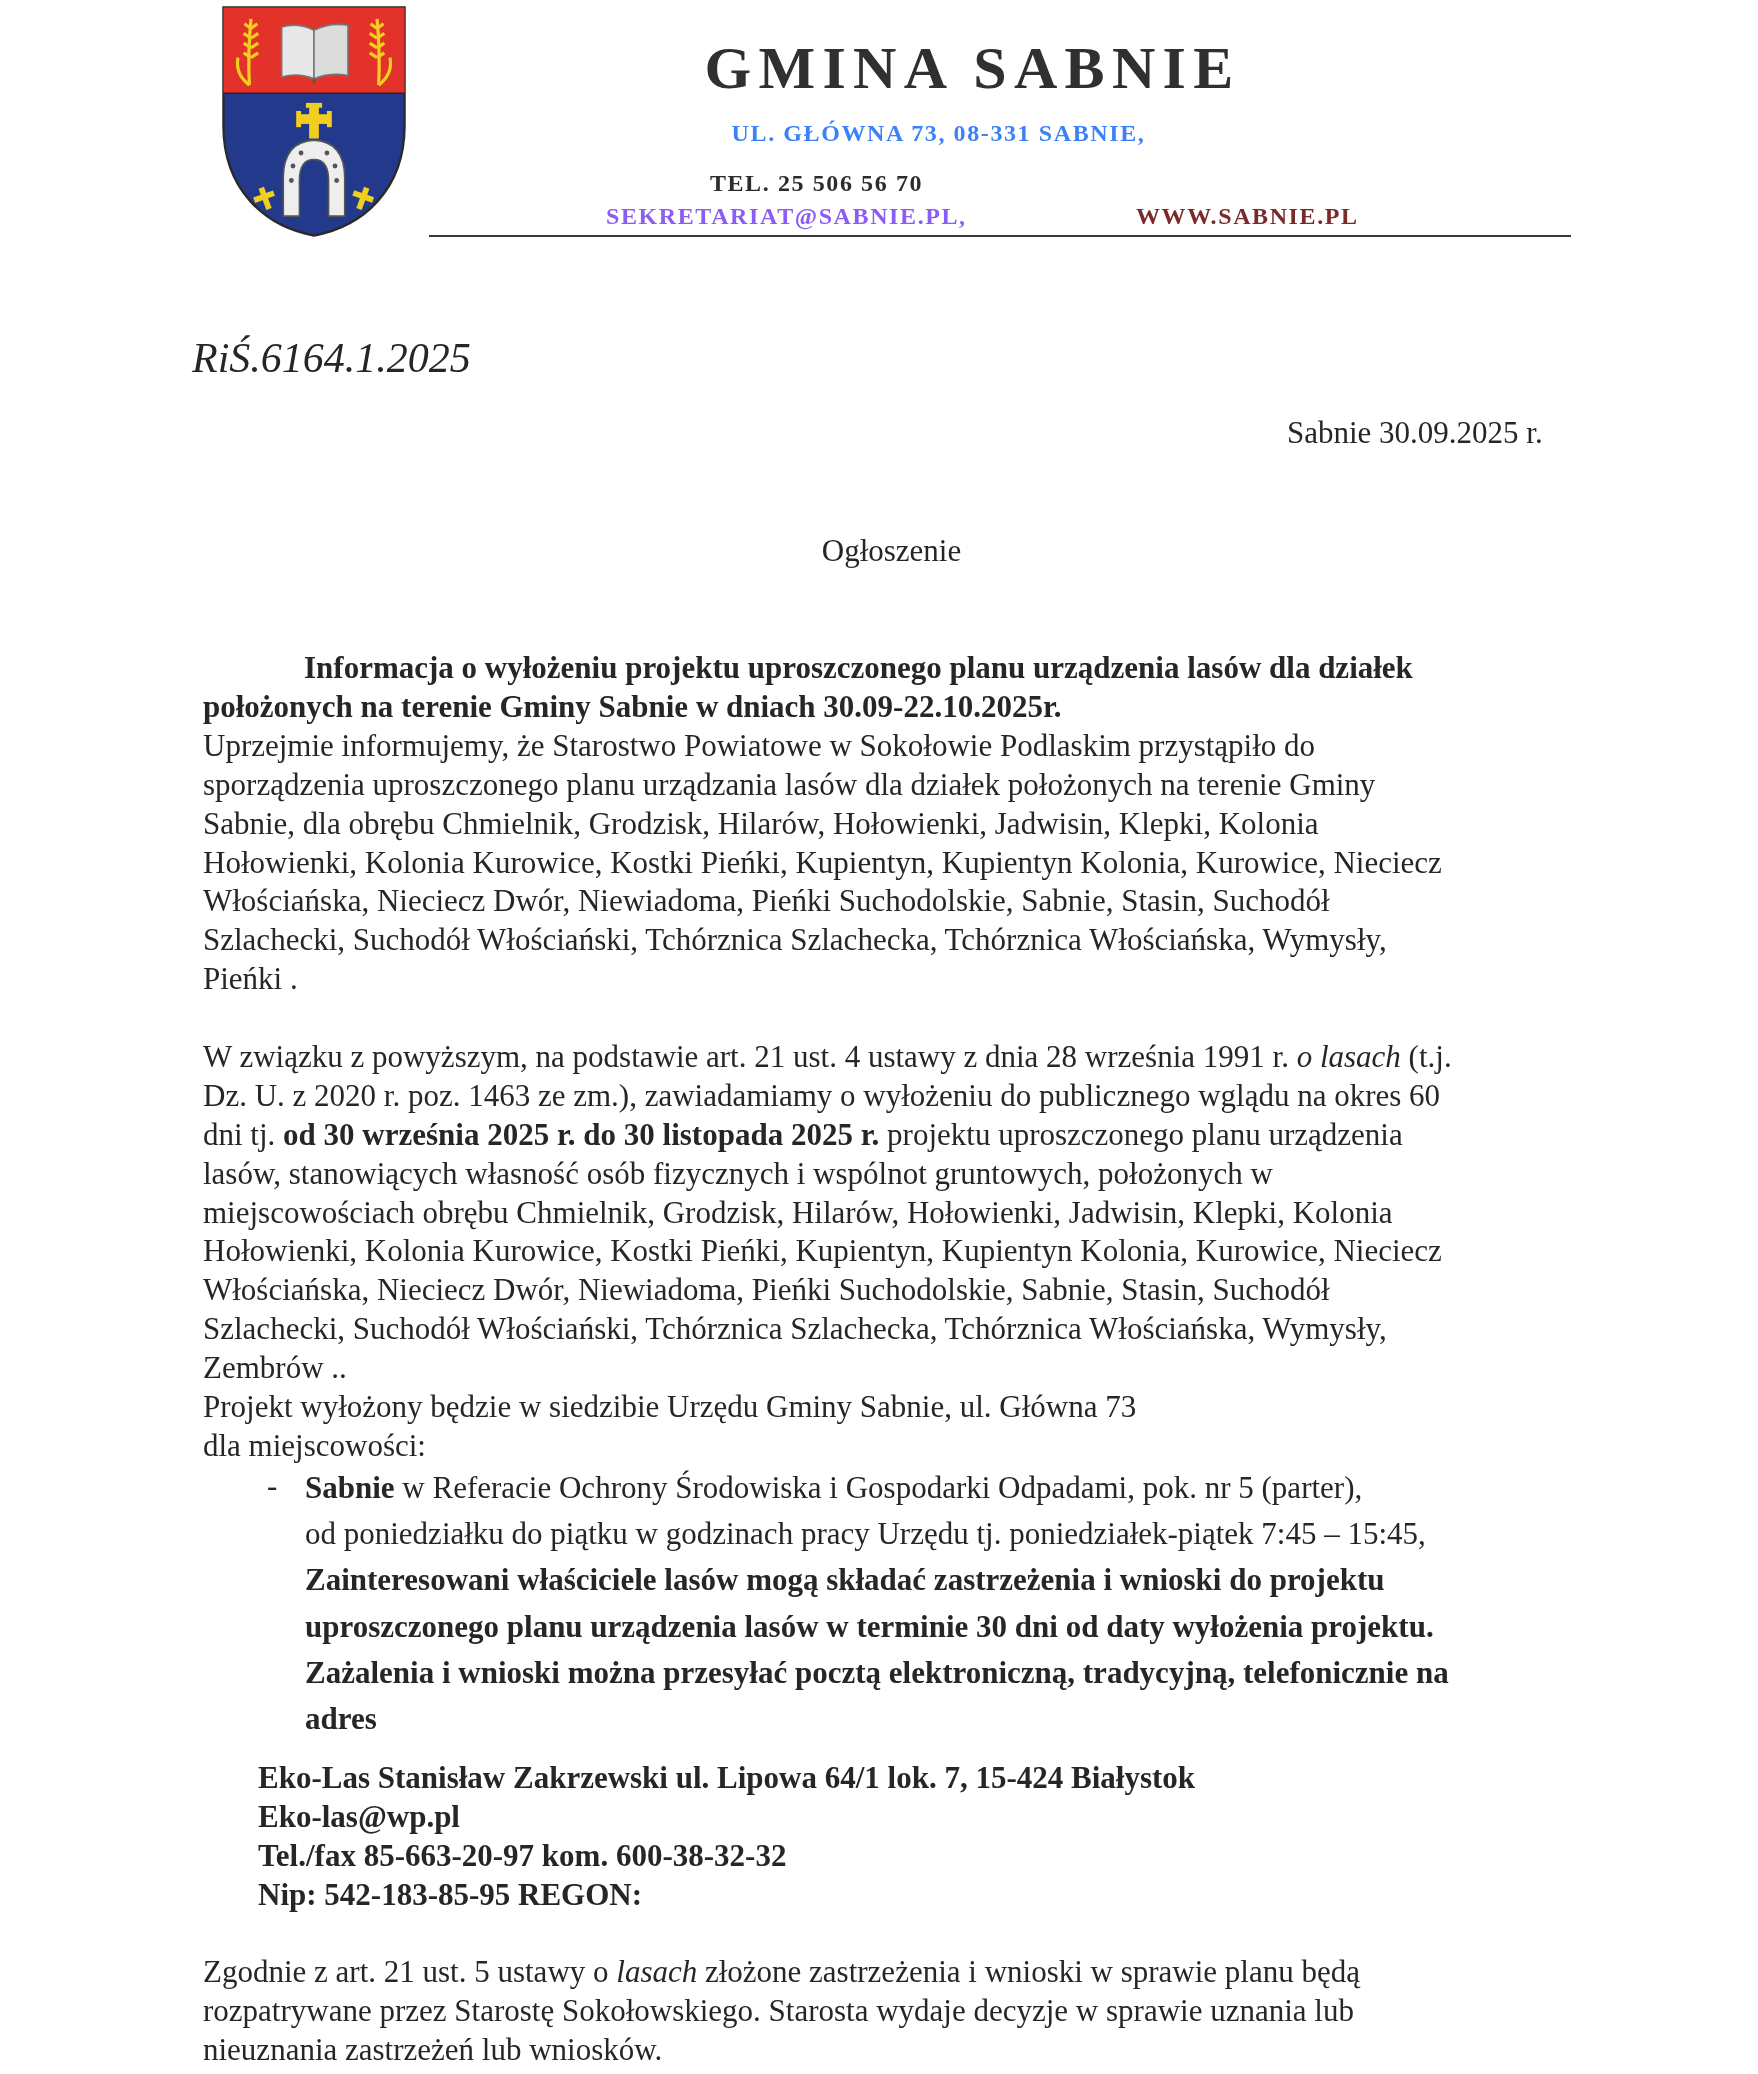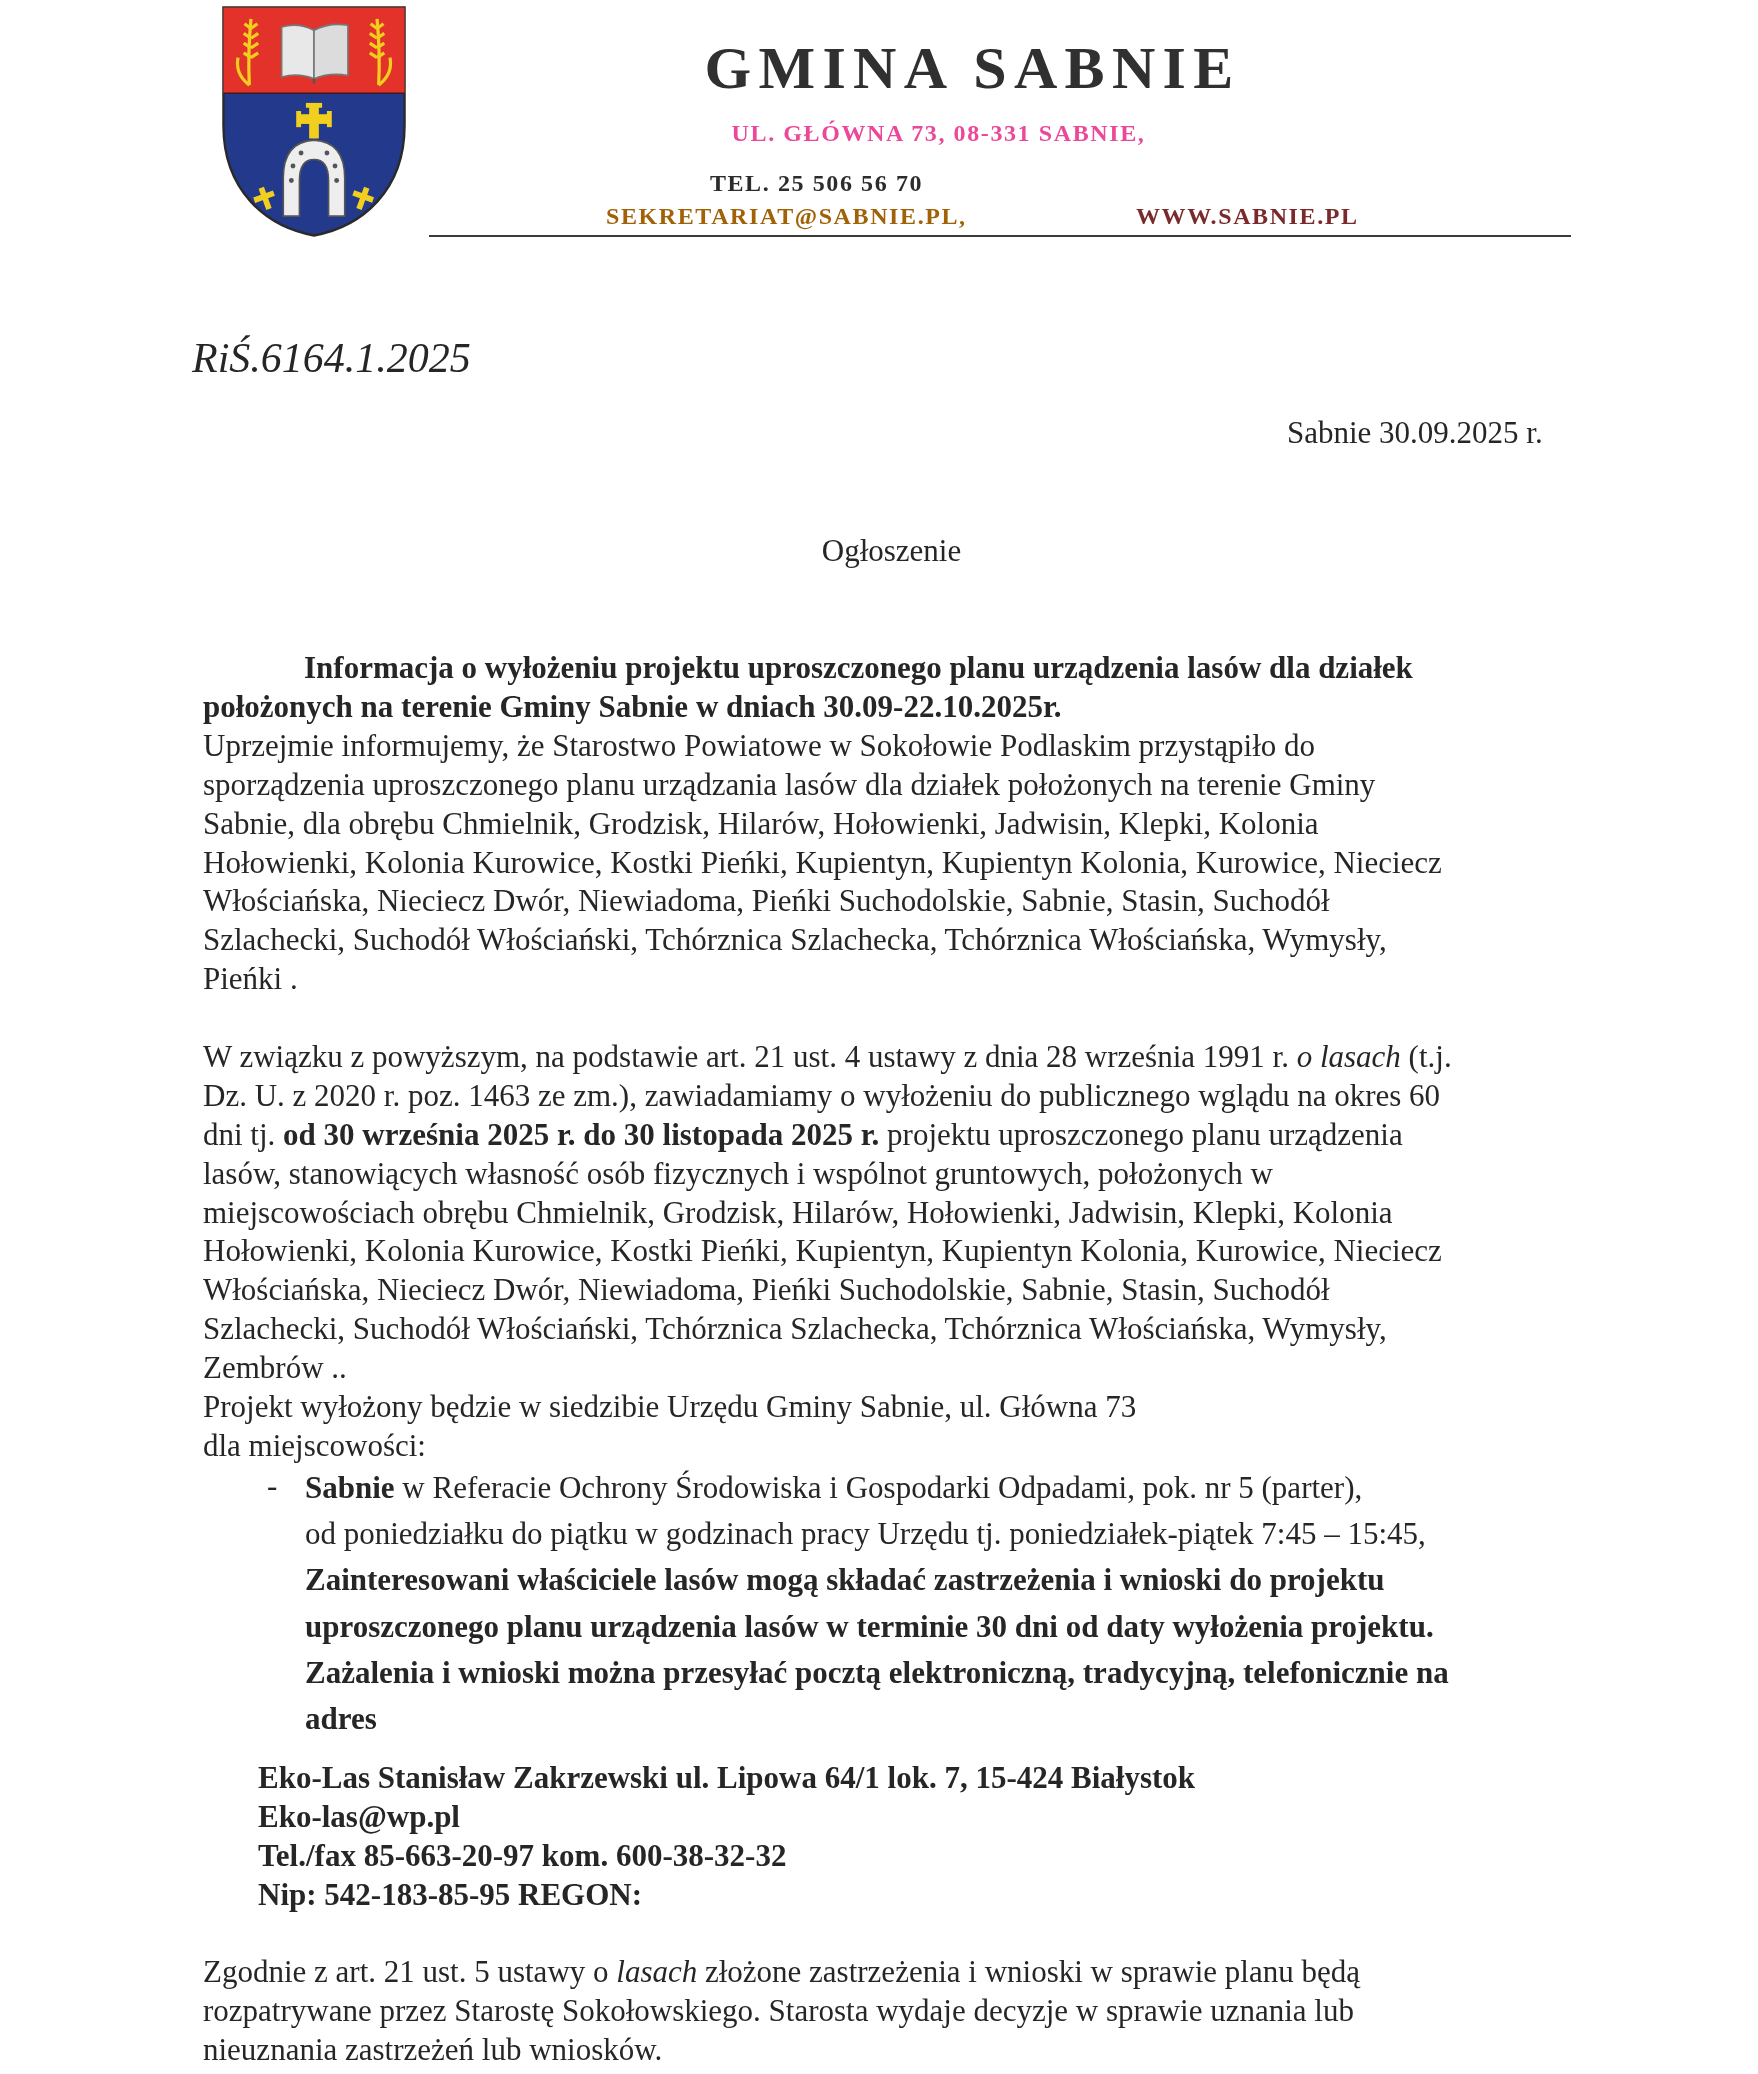--- a/index.html
+++ b/index.html
@@ -6,24 +6,24 @@
   body { width: 1759px; height: 2074px; position: relative; overflow: hidden;
          font-family: "Liberation Serif", "DejaVu Serif", serif; color: #262626; }
   .abs { position: absolute; white-space: nowrap; }
   .t { font-size: 31px; line-height: 39px; }
   .b { font-weight: bold; }
   .i { font-style: italic; }
   #shield { position: absolute; left: 217px; top: 4px; width: 194px; height: 235px; }
   #org-name { left: 0; width: 1759px; text-align: center; top: 34px; font-size: 60px; font-weight: bold;
               letter-spacing: 7.3px; color: #303030; padding-left: 186px; box-sizing: border-box; }
   #org-address { left: 0; width: 1715px; text-align: center; top: 120px; font-size: 24px; font-weight: bold;
-                 letter-spacing: 1.6px; color: #ec4899; padding-left: 162px; box-sizing: border-box; }
+                 letter-spacing: 1.6px; color: #3b82f6; padding-left: 162px; box-sizing: border-box; }
   #org-phone { left: 0; width: 1398px; text-align: center; top: 170px; font-size: 24px; font-weight: bold;
                letter-spacing: 1.6px; color: #2c2c2c; padding-left: 235px; box-sizing: border-box; }
-  #org-email { left: 606px; top: 203px; font-size: 24px; font-weight: bold; letter-spacing: 1.6px; color: #a16207; }
+  #org-email { left: 606px; top: 203px; font-size: 24px; font-weight: bold; letter-spacing: 1.6px; color: #8b5cf6; }
   #org-web { left: 1136px; top: 203px; font-size: 24px; font-weight: bold; letter-spacing: 1.6px; color: #7a2a2a;
              text-decoration-color: #1f3a7a; }
   #header-rule { position: absolute; left: 429px; top: 235px; width: 1142px; height: 2.4px; background: #3a3a3a; }
   #ref { left: 192px; top: 334px; font-size: 42px; font-style: italic; }
   #date { left: 1287px; top: 415px; font-size: 31px; }
   #title { left: 0; width: 1759px; text-align: center; top: 533px; font-size: 31px; padding-left: 24px; box-sizing: border-box; }
   .bullet { left: 267px; font-size: 31px; }
 </style>
 </head>
 <body>

